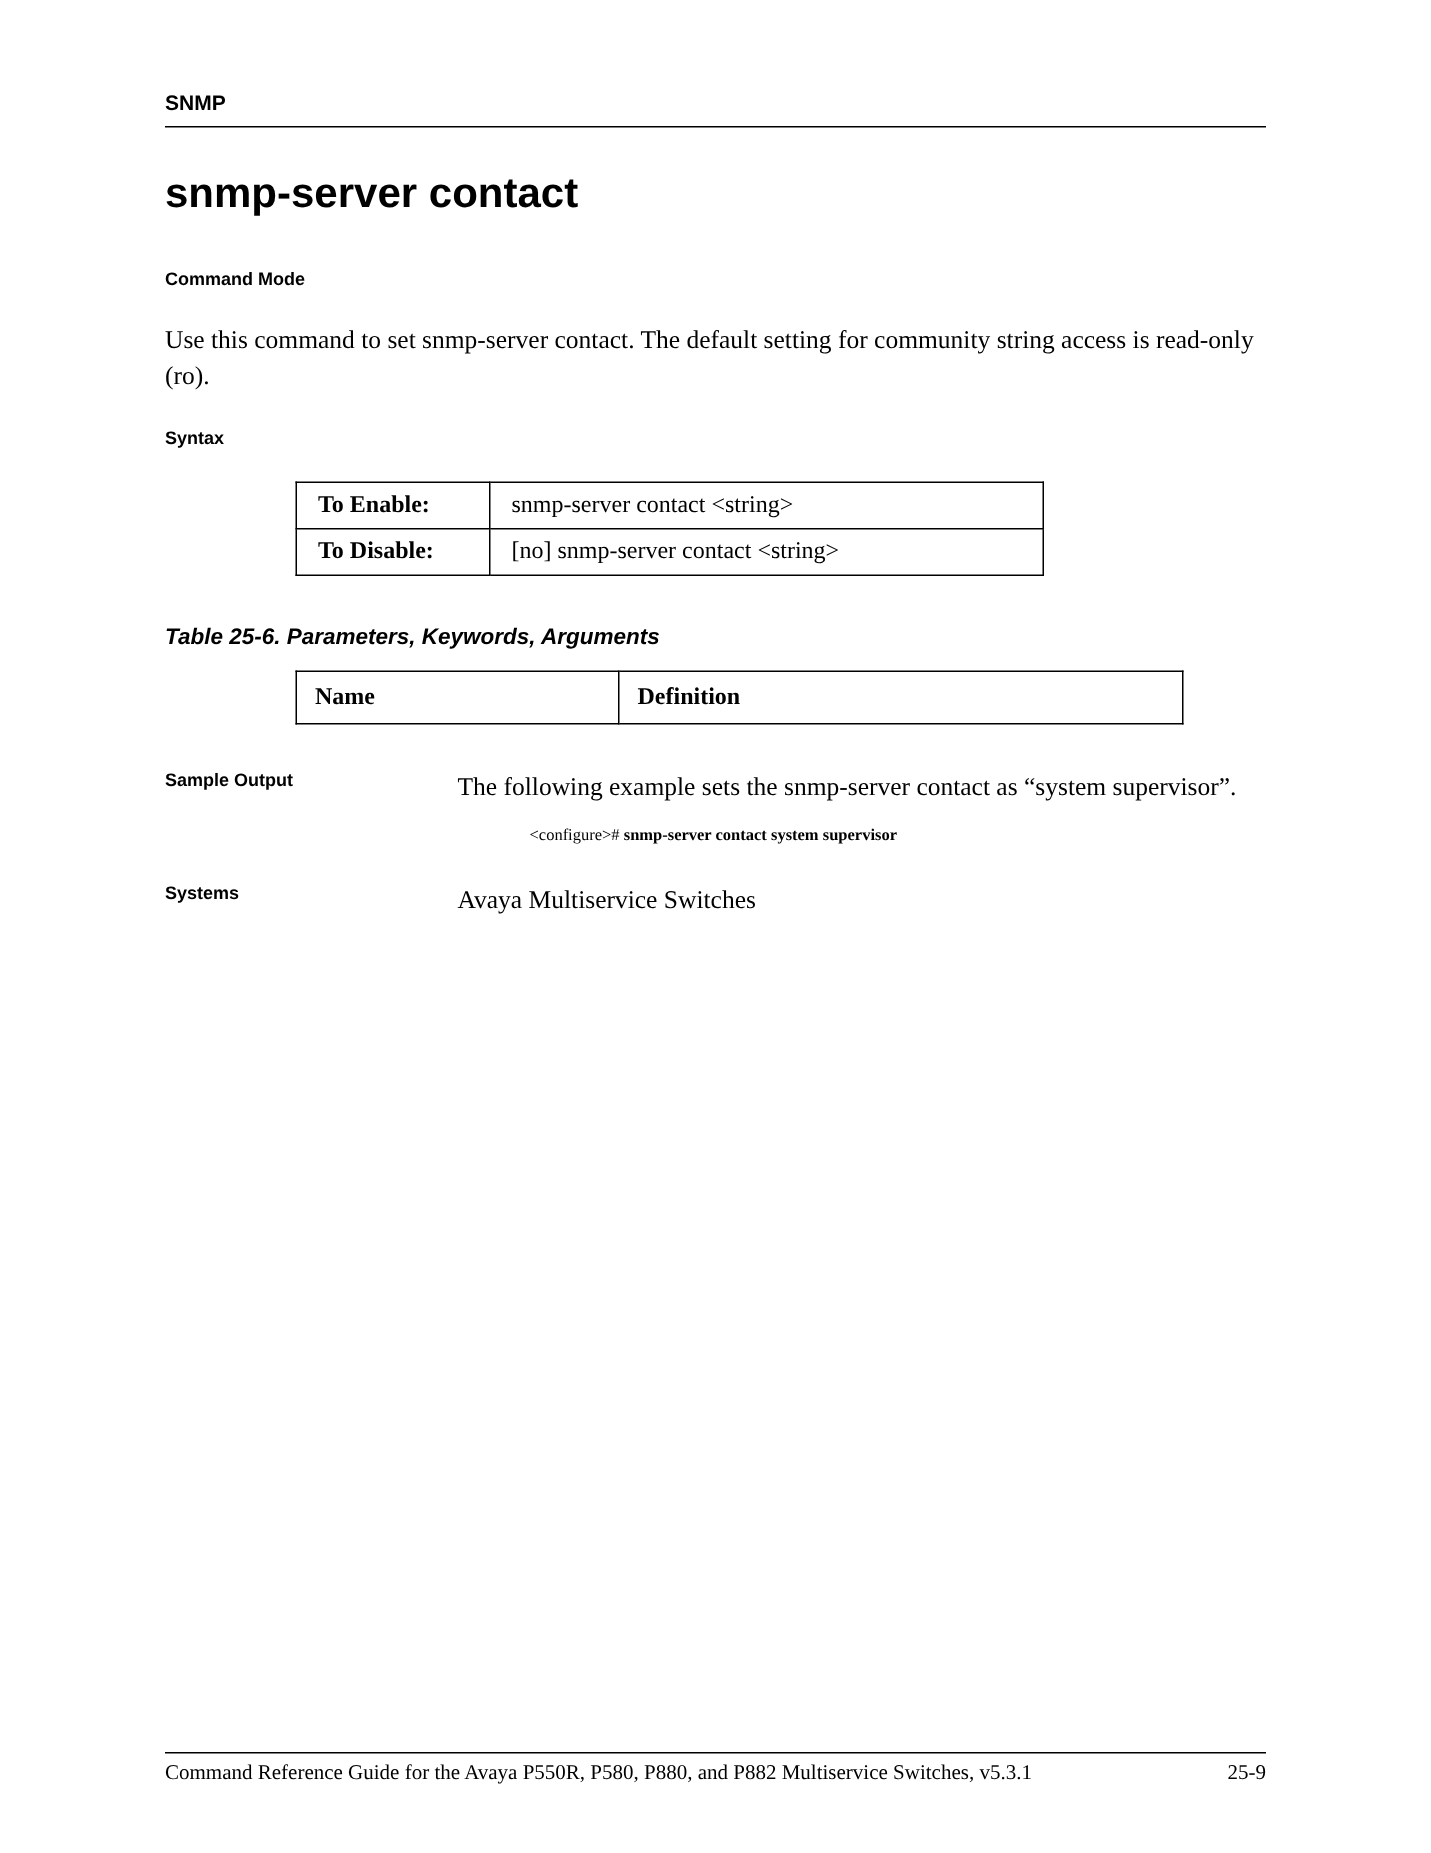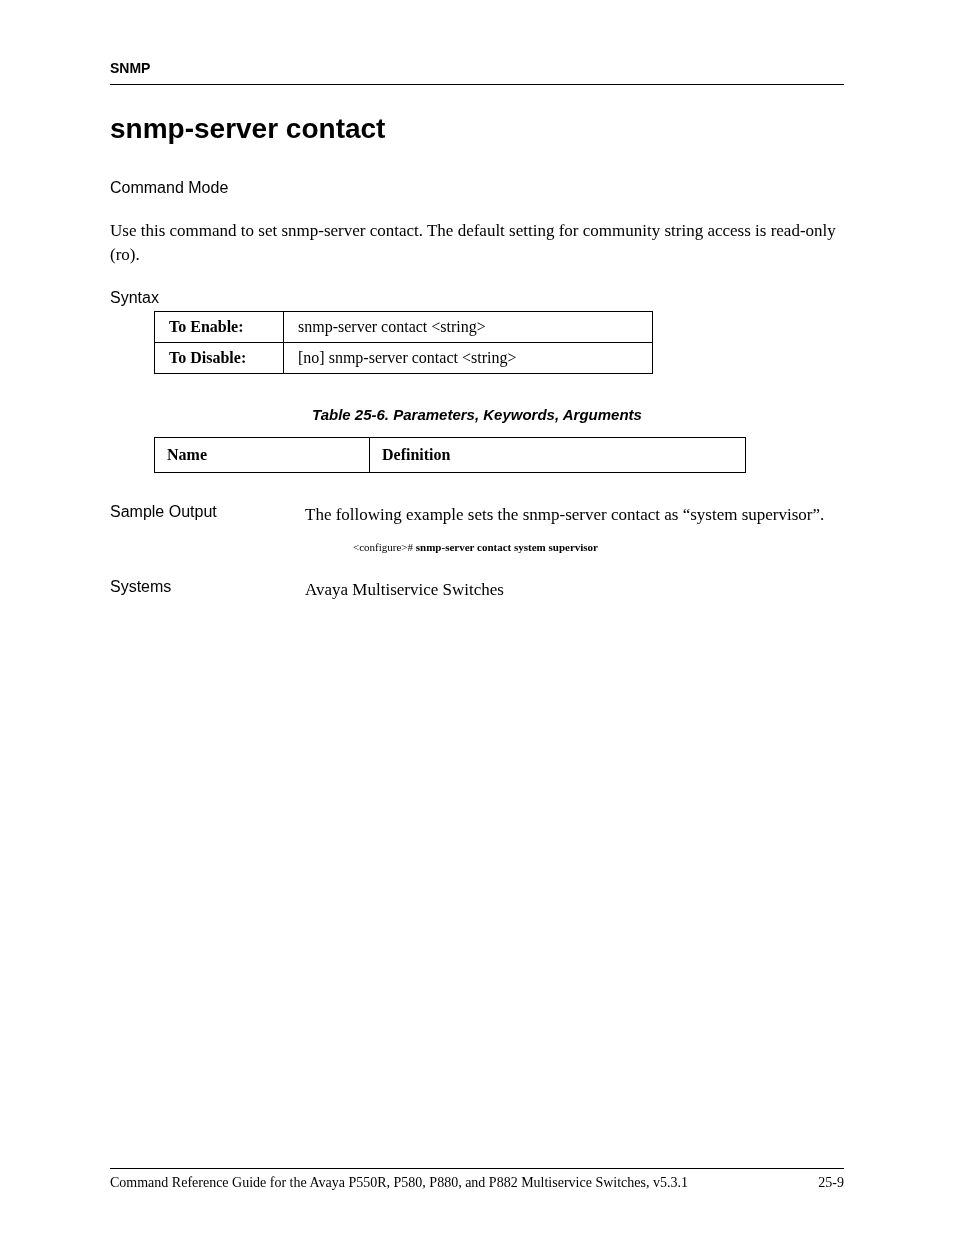--- a/index.html
+++ b/index.html
@@ -28,54 +28,53 @@
     font-weight: bold;
     font-size: 28px;
     margin: 0 0 34px 0;
   }
   .row {
     display: flex;
     margin-bottom: 22px;
   }
   .label {
     font-family: Verdana, Arial, sans-serif;
-    font-weight: normal;
-    font-size: 16px;
+    font-weight: bold;
+    font-size: 12px;
     width: 195px;
     flex-shrink: 0;
   }
   .value {
     font-size: 17px;
     line-height: 1.4;
     flex: 1;
   }
   table {
     border-collapse: collapse;
-    margin-left: 44px;
+    margin-left: 87px;
     margin-top: 4px;
     border-radius: 27px;
   }
   .syntax-table td {
     border: 1px solid #000;
     padding: 6px 14px;
     font-size: 16px;
   }
   .syntax-table td:first-child {
     font-weight: bold;
     width: 100px;
   }
   .syntax-table td:last-child {
     width: 340px;
   }
   .table-caption {
     font-family: Verdana, Arial, sans-serif;
     font-weight: bold;
     font-style: italic;
     font-size: 15px;
-    text-align: center;
     margin: 32px 0 14px 0;
   }
   .param-table {
     width: 592px;
   }
   .param-table th {
     border: 1px solid #000;
     padding: 8px 12px;
     text-align: left;
     font-weight: bold;
@@ -123,21 +122,21 @@
 <h1>snmp-server contact</h1>
 
 <div class="row">
   <div class="label">Command Mode</div>
 </div>
 
 <div class="row">
   <div class="value">Use this command to set snmp-server contact. The default setting for community string access is read-only (ro).</div>
 </div>
 
-<div class="row" style="margin-bottom:4px;">
+<div class="row" style="margin-bottom:22px;">
   <div class="label">Syntax</div>
 </div>
 
 <table class="syntax-table">
   <tbody>
       <tr>
     <td>To Enable:</td>
     <td>snmp-server contact &lt;string&gt;</td>
   </tr>
   <tr>

